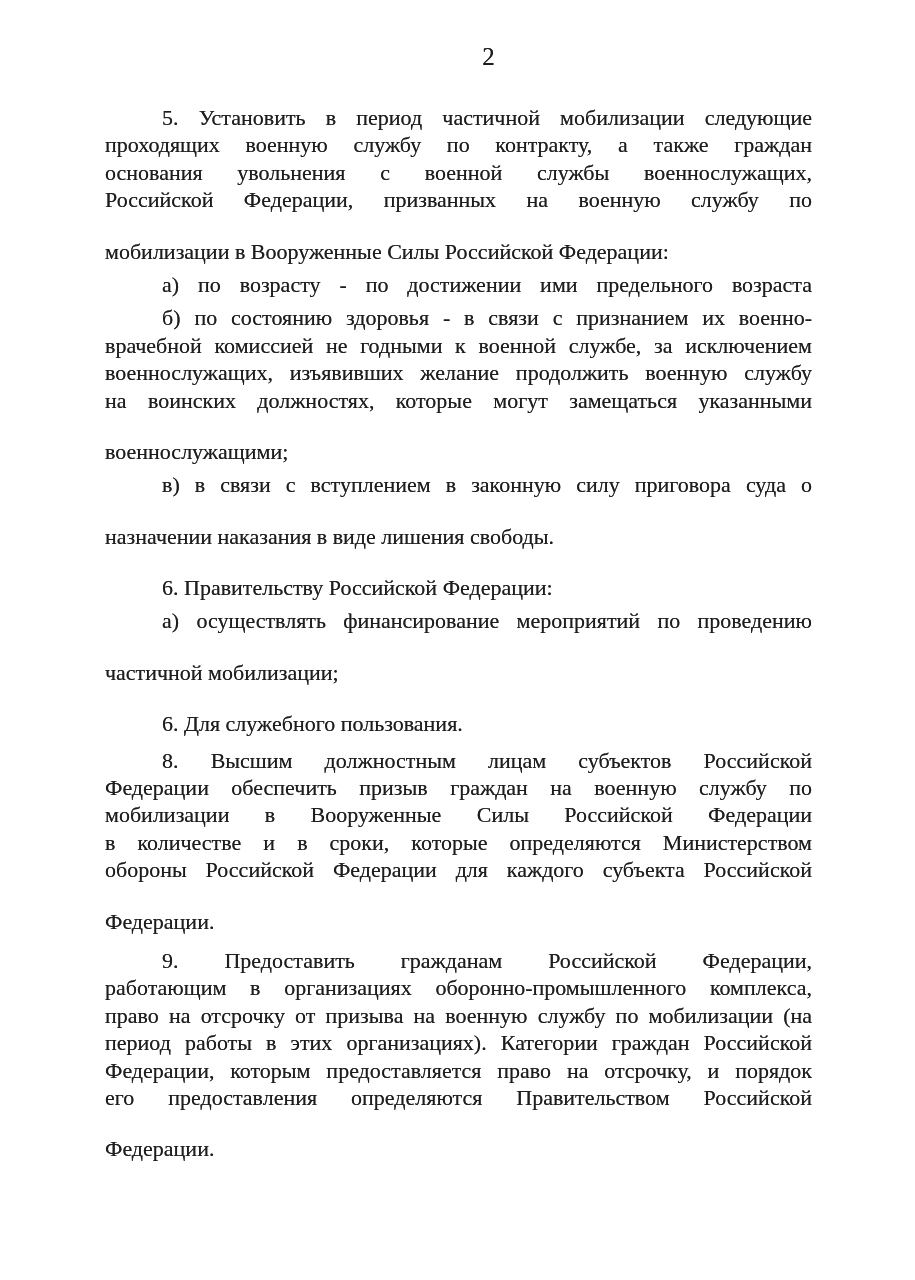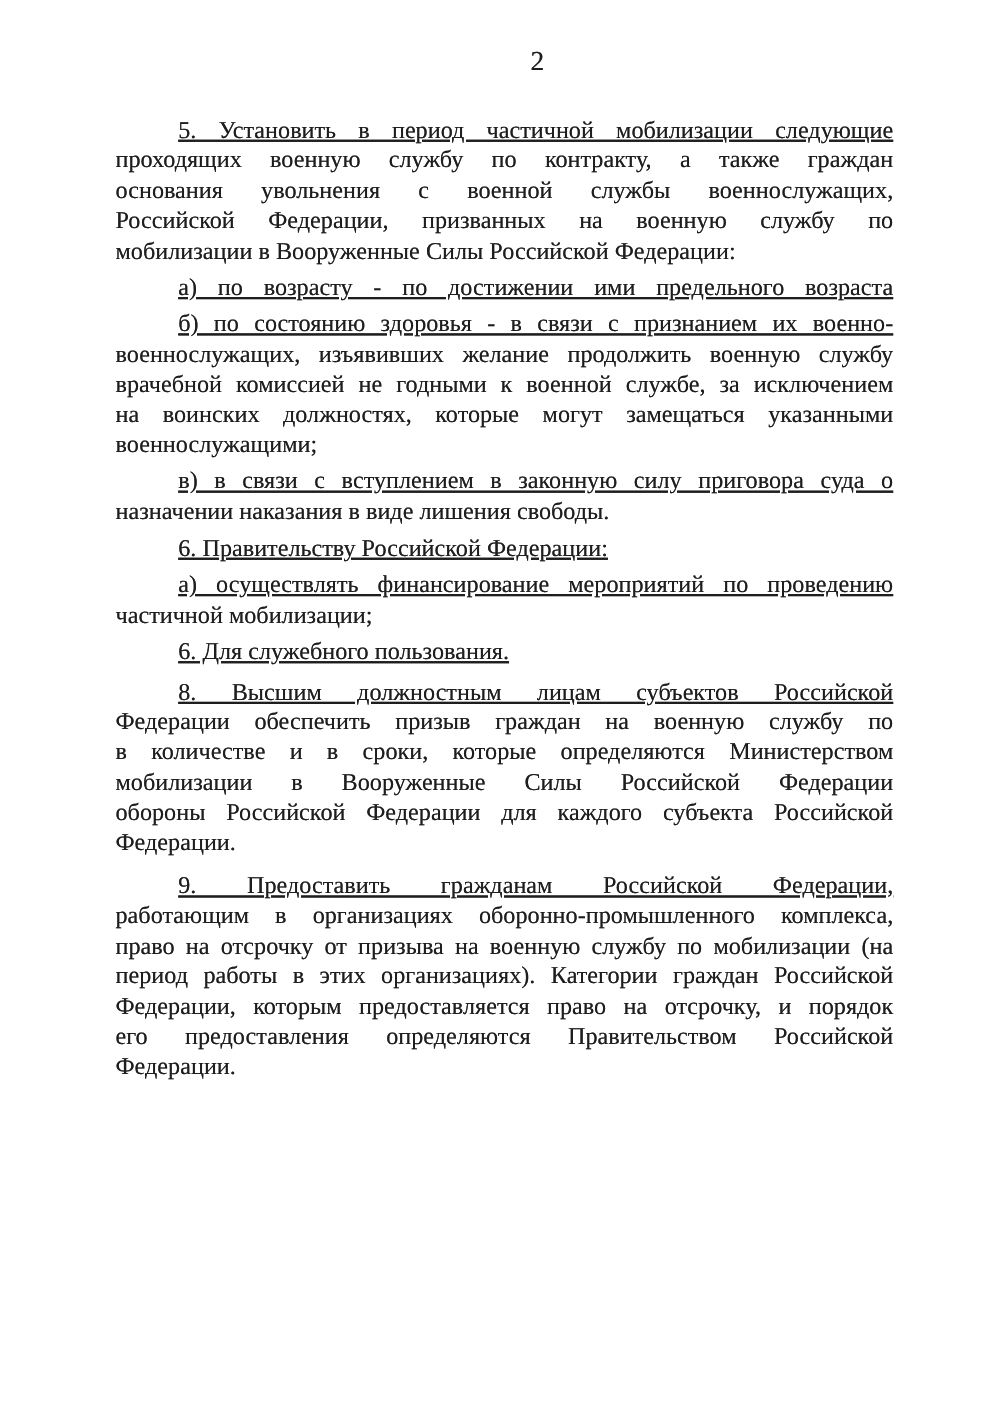--- a/index.html
+++ b/index.html
@@ -44,24 +44,24 @@
     height: 27.4px;
     overflow: visible;
   }
   .jl {
     text-align: justify;
     text-align-last: justify;
   }
   .ll {
     text-align: left;
     text-align-last: left;
+    margin-top: 24px;
   }
   .first {
     padding-left: 57px;
-    text-decoration: underline;
   }
 </style>
 </head>
 <body>
 
 <div class="page">
   <div class="content">
     <div class="pagenum">2</div>
     <div class="doc-body">
         <div class="para">
@@ -69,44 +69,44 @@
           <div class="line jl">проходящих военную службу по контракту, а также граждан</div>
           <div class="line jl">основания увольнения с военной службы военнослужащих,</div>
           <div class="line jl">Российской Федерации, призванных на военную службу по</div>
           <div class="line ll">мобилизации в Вооруженные Силы Российской Федерации:</div>
         </div>
         <div class="para">
           <div class="line jl first">а) по возрасту - по достижении ими предельного возраста</div>
         </div>
         <div class="para">
           <div class="line jl first">б) по состоянию здоровья - в связи с признанием их военно-</div>
+          <div class="line jl">врачебной комиссией не годными к военной службе, за исключением</div>
           <div class="line jl">военнослужащих, изъявивших желание продолжить военную службу</div>
-          <div class="line jl">врачебной комиссией не годными к военной службе, за исключением</div>
           <div class="line jl">на воинских должностях, которые могут замещаться указанными</div>
           <div class="line ll">военнослужащими;</div>
         </div>
         <div class="para">
           <div class="line jl first">в) в связи с вступлением в законную силу приговора суда о</div>
           <div class="line ll">назначении наказания в виде лишения свободы.</div>
         </div>
         <div class="para">
           <div class="line ll first">6. Правительству Российской Федерации:</div>
         </div>
         <div class="para">
           <div class="line jl first">а) осуществлять финансирование мероприятий по проведению</div>
           <div class="line ll">частичной мобилизации;</div>
         </div>
         <div class="para">
           <div class="line ll first">6. Для служебного пользования.</div>
         </div>
         <div class="para">
           <div class="line jl first">8. Высшим должностным лицам субъектов Российской</div>
           <div class="line jl">Федерации обеспечить призыв граждан на военную службу по</div>
+          <div class="line jl">мобилизации в Вооруженные Силы Российской Федерации</div>
           <div class="line jl">в количестве и в сроки, которые определяются Министерством</div>
-          <div class="line jl">мобилизации в Вооруженные Силы Российской Федерации</div>
           <div class="line jl">обороны Российской Федерации для каждого субъекта Российской</div>
           <div class="line ll">Федерации.</div>
         </div>
         <div class="para">
           <div class="line jl first">9. Предоставить гражданам Российской Федерации,</div>
           <div class="line jl">работающим в организациях оборонно-промышленного комплекса,</div>
           <div class="line jl">право на отсрочку от призыва на военную службу по мобилизации (на</div>
           <div class="line jl">период работы в этих организациях). Категории граждан Российской</div>
           <div class="line jl">Федерации, которым предоставляется право на отсрочку, и порядок</div>
           <div class="line jl">его предоставления определяются Правительством Российской</div>

